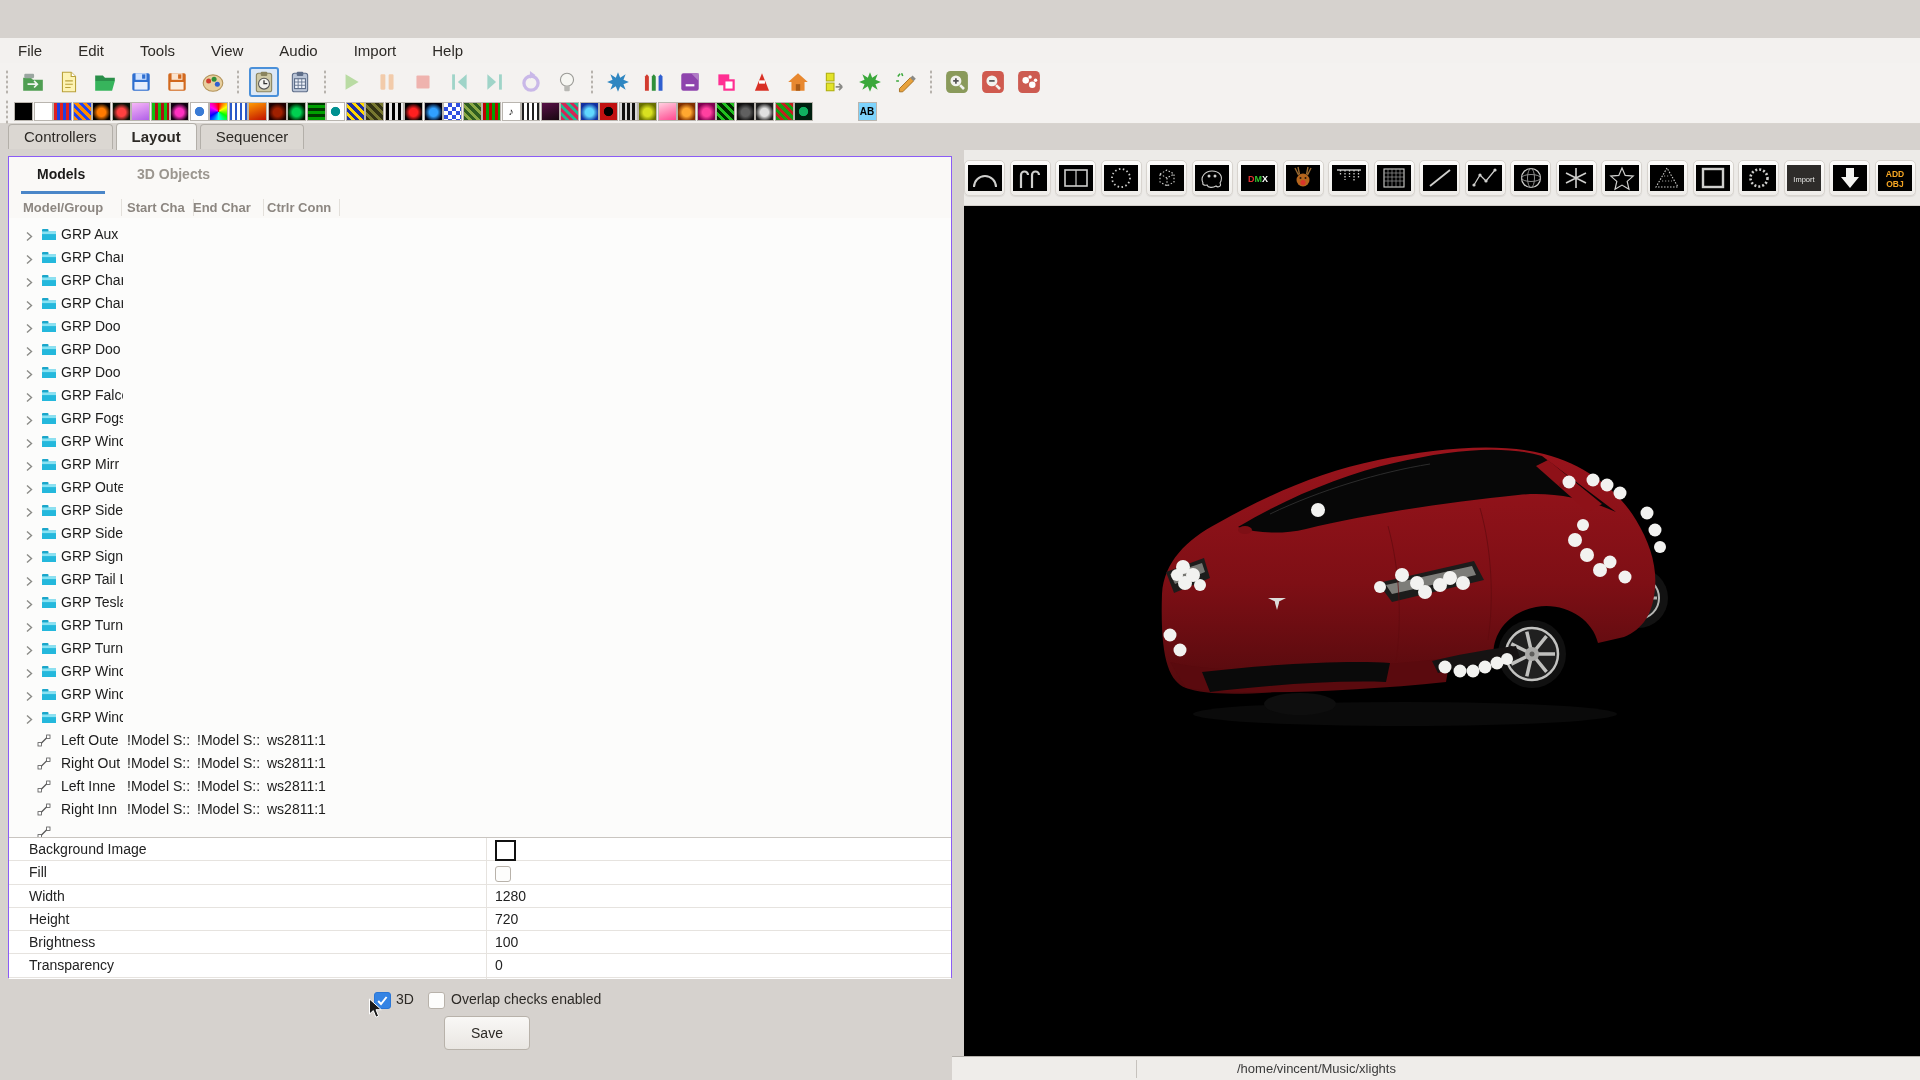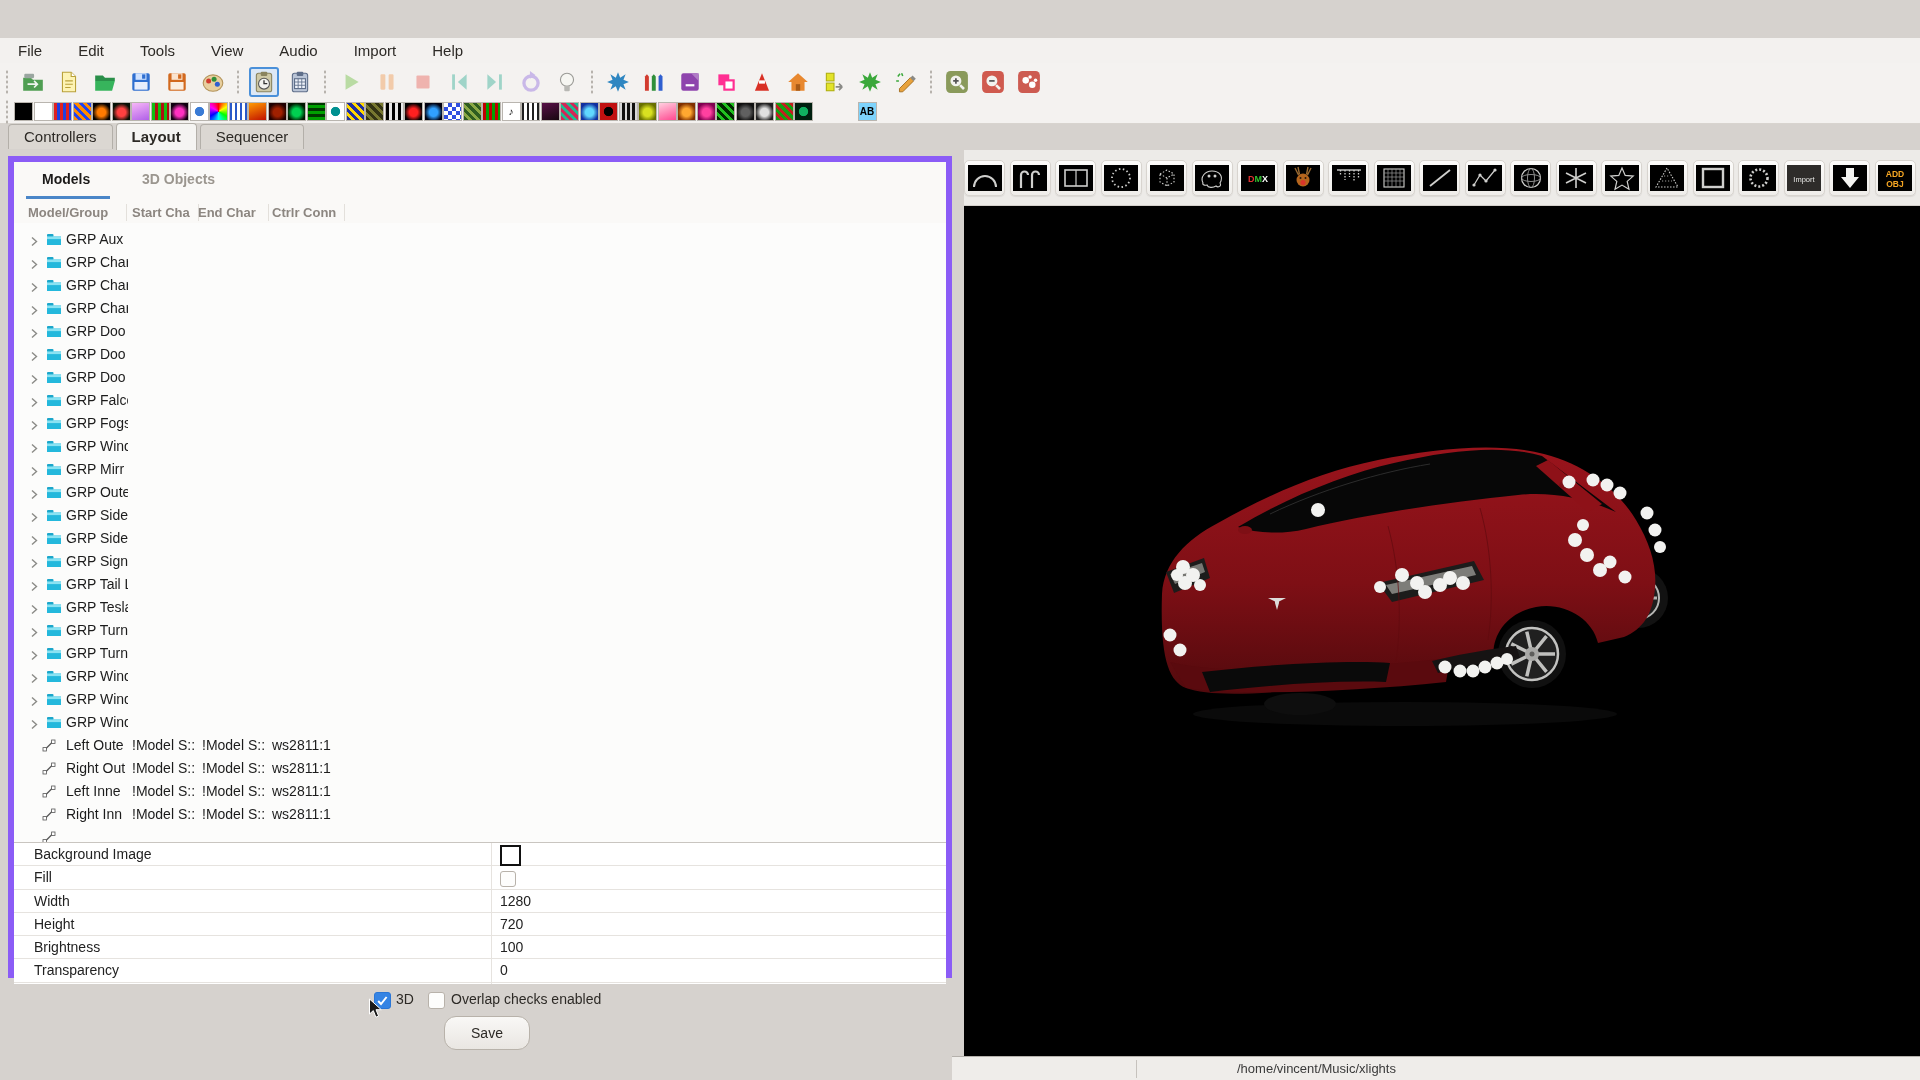--- a/index.html
+++ b/index.html
@@ -33,21 +33,21 @@
         overflow:hidden;}
   
   #tabbar{position:absolute;left:0;top:123px;width:1920px;height:27px;display:flex;
           align-items:center;padding-left:8px;box-sizing:border-box;}
   .tab{height:24px;line-height:24px;padding:0 15px;font-size:15px;background:#dbd7d2;
        border:1px solid #b3afa9;border-bottom:none;border-radius:4px 4px 0 0;margin-right:3px;
        color:#2d2a26;}
   .tab.active{background:#f5f4f2;font-weight:bold;height:26px;line-height:26px;}
   
   #left-panel{position:absolute;left:8px;top:156px;width:944px;height:822px;background:#fcfcfb;
-              border:6px solid #8b5cf6;box-sizing:border-box;}
+              border:1px solid #8b5cf6;box-sizing:border-box;}
   #panel-tabs{position:absolute;left:0;top:0;width:100%;height:40px;background:#faf9f7;}
   #tab-models{position:absolute;left:18px;top:9px;font-weight:bold;font-size:14px;color:#1c1b1a;padding:0 10px;}
   #models-underline{position:absolute;left:12px;top:34px;width:84px;height:3px;background:#4a86c8;}
   #tab-3dobjects{position:absolute;left:118px;top:9px;font-weight:bold;font-size:14px;color:#9b968f;padding:0 10px;}
   #tree-header{position:absolute;left:0;top:40px;width:100%;height:21px;background:#faf9f7;
                border-bottom:1px solid #dcd9d4;font-size:13px;font-weight:bold;color:#8c8680;}
   .hcell{position:absolute;top:0;height:21px;line-height:21px;overflow:hidden;white-space:nowrap;}
   .hsep{position:absolute;top:2px;width:1px;height:17px;background:#e3e0db;}
   #tree{position:absolute;left:0;top:61px;width:100%;height:619px;overflow:hidden;background:#fcfcfb;}
   .trow{position:relative;height:23px;font-size:14px;color:#1c1c1c;white-space:nowrap;}
@@ -66,21 +66,21 @@
   .prow .pval{position:absolute;left:486px;top:3px;}
   .imagebox{width:17px;height:17px;background:#fff;border:2px solid #111;margin-top:-1px;}
   .cb{width:14px;height:14px;background:#fdfdfc;border:1px solid #b8b2aa;border-radius:3px;
       display:inline-block;vertical-align:middle;}
   
   #bottom-left{position:absolute;left:0;top:978px;width:952px;height:102px;}
   .cbox{position:absolute;width:15px;height:15px;border-radius:3px;border:1px solid #b8b2aa;background:#fdfdfc;}
   .cbox.checked{background:#3584e4;border-color:#2a76d6;}
   .cblabel{position:absolute;font-size:14px;color:#2d2a26;}
   #save-btn{position:absolute;left:444px;top:38px;width:86px;height:34px;border:1px solid #b8b2aa;
-            border-radius:12px;background:linear-gradient(#f9f8f6,#e9e6e2);font-size:14px;color:#2d2a26;
+            border-radius:4px;background:linear-gradient(#f9f8f6,#e9e6e2);font-size:14px;color:#2d2a26;
             display:flex;align-items:center;justify-content:center;}
   #cursor{position:absolute;left:368px;top:20px;}
   
   #sash{position:absolute;left:952px;top:150px;width:12px;height:930px;background:#d6d2ce;}
   #right-toolbar{position:absolute;left:964px;top:150px;width:956px;height:56px;background:#edebe8;
                  border-bottom:1px solid #d4d0cb;display:flex;align-items:center;
                  box-sizing:border-box;}
   .mbtn{width:40px;height:34px;margin-right:4.5px;border:1px solid #d8d4cf;border-radius:5px;
         background:linear-gradient(#fdfcfb,#efedea);display:flex;align-items:center;justify-content:center;
         box-shadow:0 1px 1px rgba(0,0,0,.08);}

